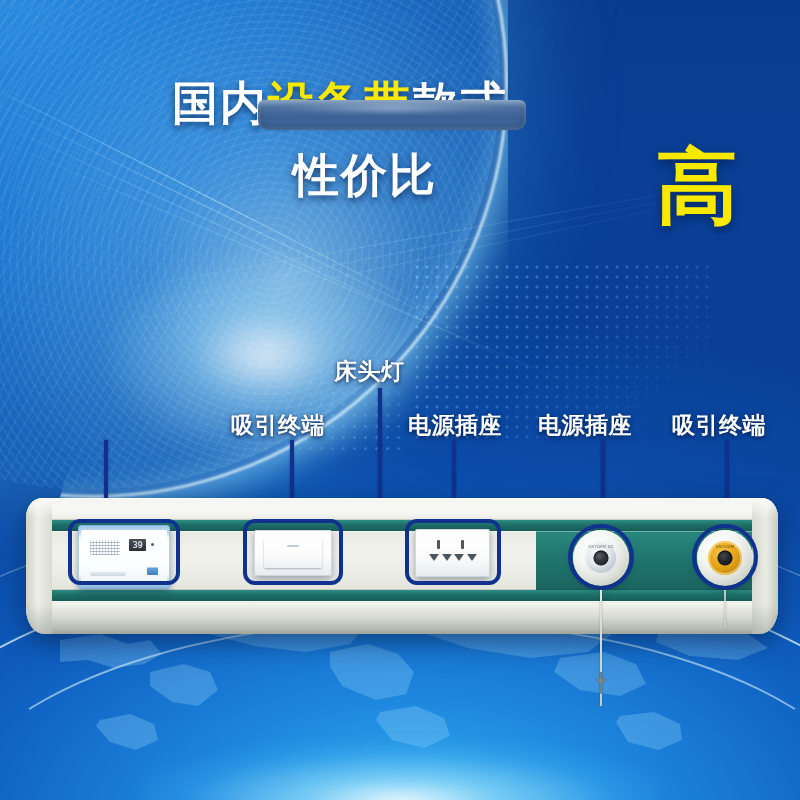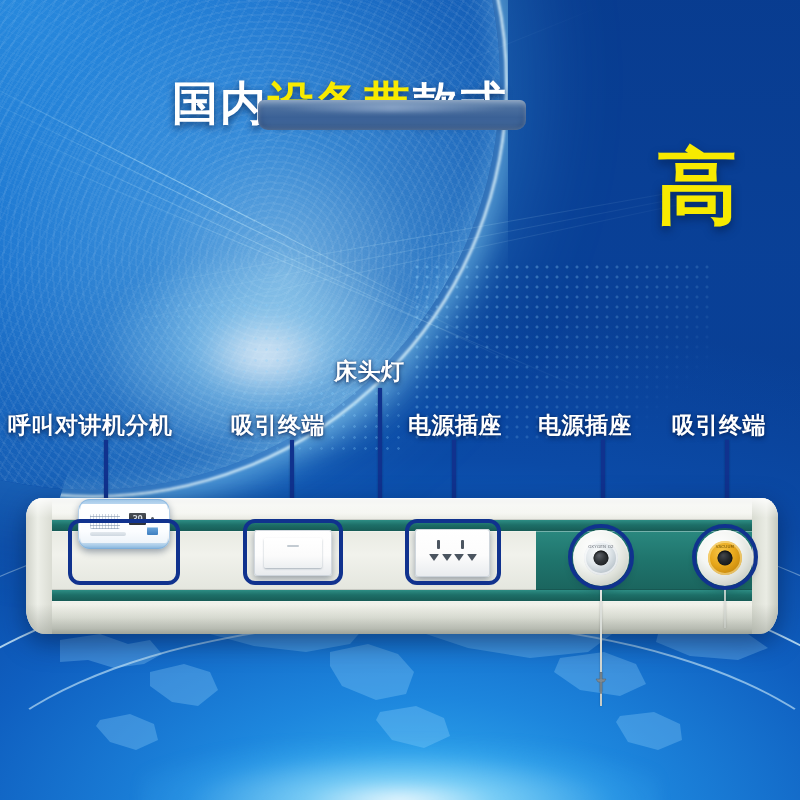--- a/index.html
+++ b/index.html
@@ -212,22 +212,22 @@
   }
   .bedlamp-gloss{
     position:absolute;left:6%;top:14%;width:88%;height:26%;
     border-radius:50%;
     background:linear-gradient(90deg,rgba(255,255,255,0),rgba(220,235,255,.40),rgba(255,255,255,0));
     filter:blur(2px);
   }
 
   
   .intercom{
-    position:absolute;left:78px;top:499px;width:92px;height:50px;
-    border-radius:12px;
+    position:absolute;left:78px;top:525px;width:92px;height:64px;
+    border-radius:4px;
     background:linear-gradient(180deg,#9cc4e6 0%,#b9d6ef 10%,#fdfefe 22%,#ffffff 60%,#f1f5f9 78%,#a8cbe8 93%,#7fb0da 100%);
     box-shadow:0 3px 7px rgba(20,40,70,.40), inset 0 0 0 1px rgba(120,170,215,.55);
   }
   .ic-body{
     position:absolute;left:3px;top:5px;right:3px;bottom:6px;
     background:linear-gradient(180deg,#ffffff 0%,#fbfdff 70%,#eef4f9 100%);
     border-radius:2px;
   }
   .ic-grille{
     position:absolute;left:9px;top:10px;width:30px;height:15px;
@@ -395,25 +395,25 @@
     </g>
   </svg>
 
   <div class="arc" style="left:-140px;top:560px;width:1080px;height:520px;border-width:2px;"></div>
   <div class="arc" style="left:-60px;top:620px;width:940px;height:420px;border-width:2px;opacity:.75;"></div>
   <div class="arc" style="left:-220px;top:500px;width:1240px;height:640px;border-width:1px;opacity:.5;"></div>
   <div class="bottom-glow"></div>
 
   <div class="headline">
     <div class="line1"><span class="w">国内</span><span class="y">设备带</span><span class="w">款式</span></div>
+    <div class="line2"><span class="w">性价比</span></div>
   </div>
   <div class="big-gao">高</div>
 
   <div class="callouts">
-    <div class="clabel" style="left:8px;top:414px;">呼叫对讲机分机</div>
     <div class="clabel" style="left:231px;top:414px;">吸引终端</div>
     <div class="clabel" style="left:334px;top:360px;">床头灯</div>
     <div class="clabel" style="left:400px;top:414px;padding-left:8px;">电源插座</div>
     <div class="clabel" style="left:538px;top:414px;">电源插座</div>
     <div class="clabel" style="left:672px;top:414px;">吸引终端</div>
 
     <div class="cline" style="left:104px;top:440px;height:90px;"></div>
     <div class="cline" style="left:290px;top:440px;height:92px;"></div>
     <div class="cline" style="left:378px;top:388px;height:216px;"></div>
     <div class="cline" style="left:452px;top:440px;height:92px;"></div>

